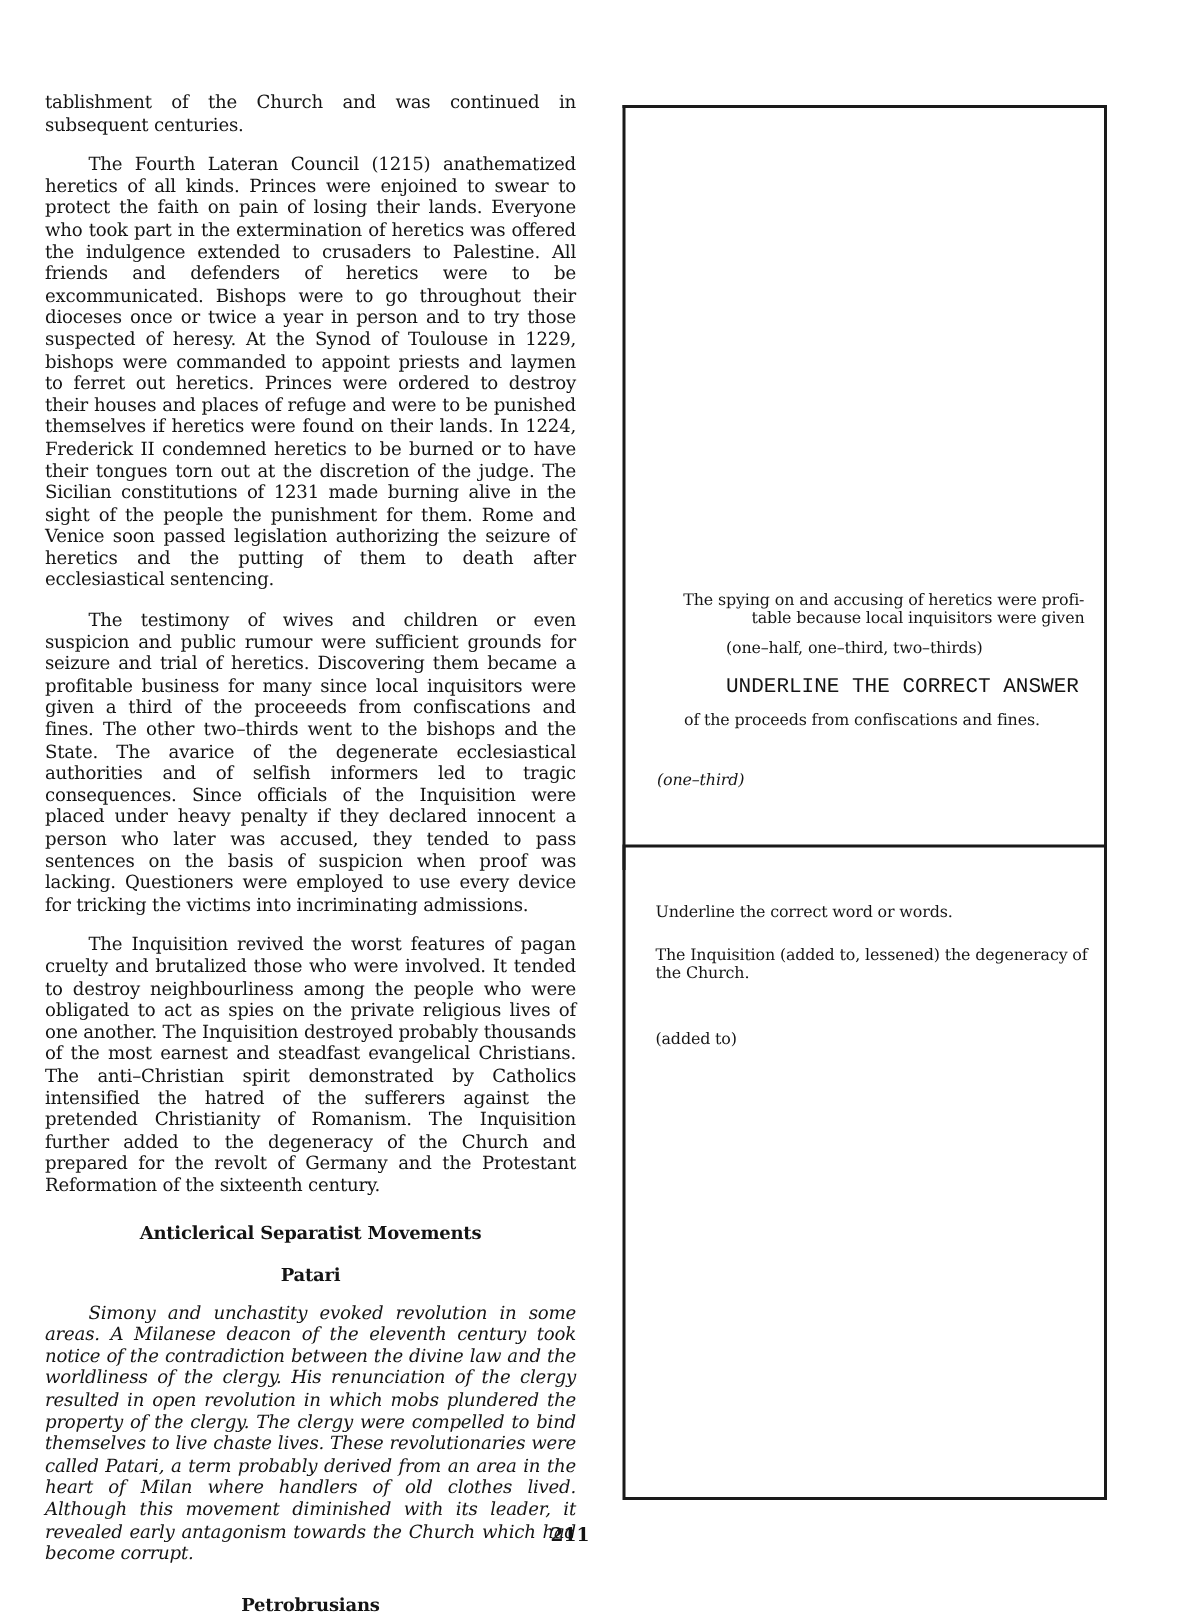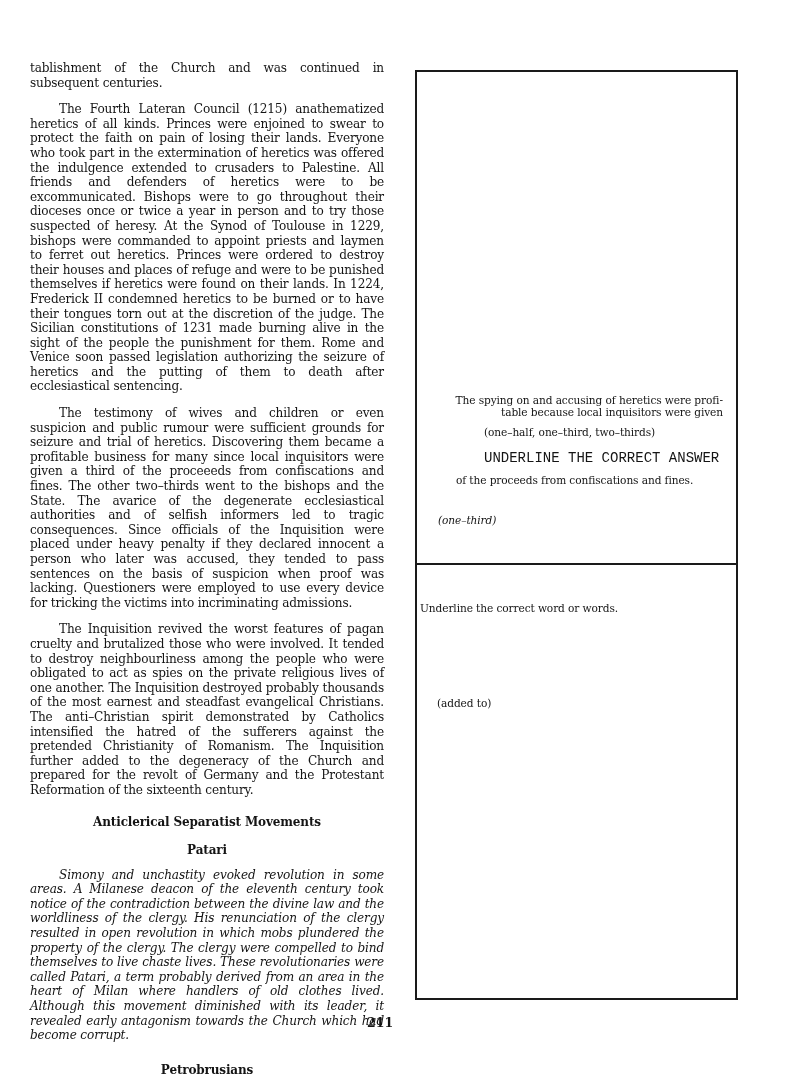--- a/index.html
+++ b/index.html
@@ -29,23 +29,23 @@
     .box-bottom { top: 563px; height: 433px; }
     .box-text {
       position: absolute; font-size: 10.6px; line-height: 12.4px;
       letter-spacing: -0.1px;
     }
     .q1-text { left: 16px; top: 322px; width: 290px; }
     .q1-options { left: 67px; top: 354px; }
     .q1-instruction { left: 67px; top: 380px; font-size: 14px; letter-spacing: 0; font-family: Liberation Mono, monospace; }
     .q1-cont { left: 21px; top: 402px; margin-left: 18px; }
     .q1-answer { left: 21px; top: 442px; font-style: italic; }
-    .q2-instruction { left: 3px; top: 37px; }
+    .q2-instruction { left: 20px; top: 37px; }
     .q2-text { left: 20px; top: 66px; width: 290px; }
-    .q2-answer { left: 20px; top: 132px; }
+    .q2-answer { left: 20px; top: 122px; }
     .page-number {
       position: absolute; left: 367px; top: 1015px;
       font-weight: bold; font-size: 12.5px;
     }
   </style>
 </head>
 <body>
 
 <div class="col-left">
   <p>tablishment of the Church and was continued in subsequent cen­turies.</p>
@@ -65,16 +65,17 @@
 <div class="box box-top">
   <div class="box-text q1-text">The spying on and accusing of heretics were profi­table because local inquisitors were given</div>
   <div class="box-text q1-options">(one–half, one–third, two–thirds)</div>
   <div class="box-text q1-instruction">UNDERLINE THE CORRECT ANSWER</div>
   <div class="box-text q1-cont">of the proceeds from confiscations and fines.</div>
   <div class="box-text q1-answer">(one–third)</div>
 </div>
 
 <div class="box box-bottom">
   <div class="box-text q2-instruction">Underline the correct word or words.</div>
+  <div class="box-text q2-text">The Inquisition (added to, lessened) the degeneracy of the Church.</div>
   <div class="box-text q2-answer">(added to)</div>
 </div>
 
 <div class="page-number">211</div>
 
 </body></html>

